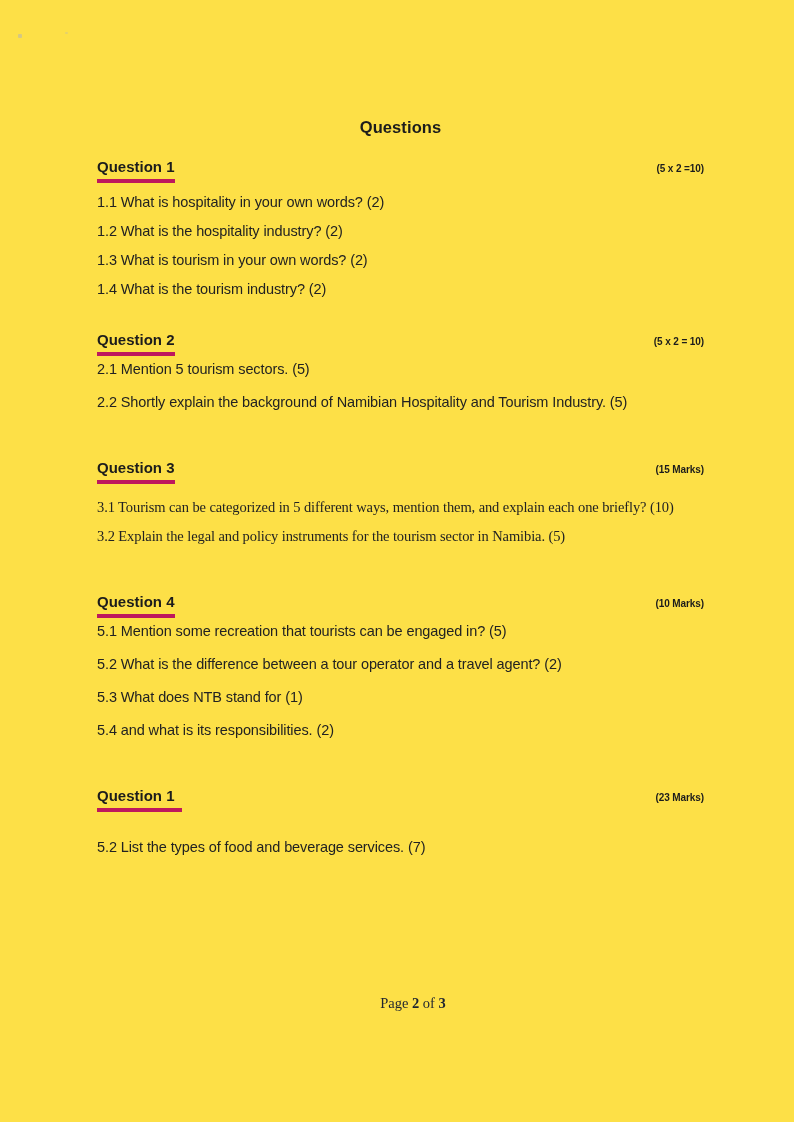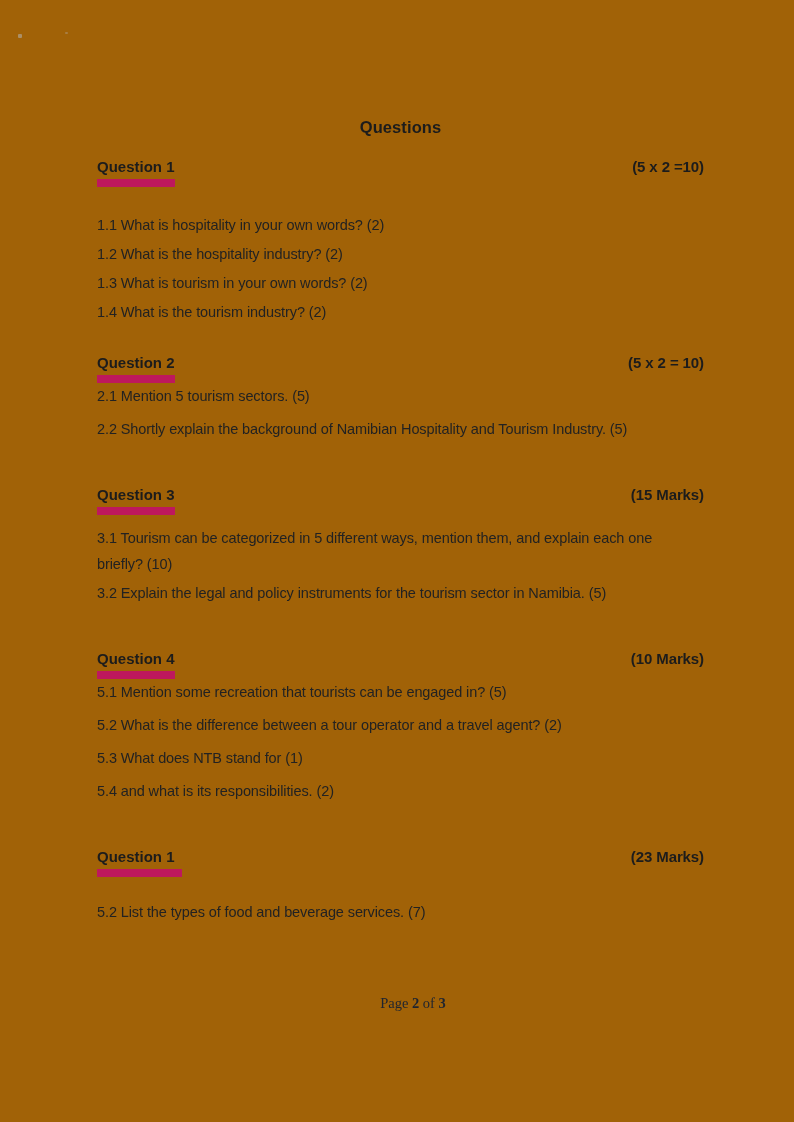--- a/index.html
+++ b/index.html
@@ -4,21 +4,21 @@
 <style>
   html, body {
     margin: 0;
     padding: 0;
     background: #ffffff;
   }
   .page {
     position: relative;
     width: 794px;
     height: 1122px;
-    background: #a16207;
+    background: #fde047;
     font-family: "Liberation Sans", sans-serif;
     color: #222222;
     overflow: hidden;
     box-sizing: border-box;
     padding-top: 116px;
   }
   .content {
     margin-left: 97px;
     width: 607px;
   }
@@ -36,33 +36,33 @@
   .heading-row {
     display: flex;
     justify-content: space-between;
     align-items: baseline;
     line-height: 22px;
   }
   .q-heading {
     font-size: 15px;
     font-weight: bold;
     color: #1c1c1c;
-    border-bottom: 8px solid #be185d;
+    border-bottom: 4px solid #be185d;
     padding-bottom: 1px;
   }
   .section.s5 .q-heading { padding-right: 7px; }
   .q-marks {
-    font-size: 15px;
+    font-size: 10px;
     font-weight: bold;
     color: #1c1c1c;
     letter-spacing: -0.1px;
   }
   .items { }
-  .section.s1 .items { margin-top: 25px; }
-  .section.s3 .items { margin-top: 10px; }
+  .section.s1 .items { margin-top: 6px; }
+  .section.s3 .items { margin-top: 10px; font-family: Liberation Serif, serif; }
   .section.s5 .items { margin-top: 22px; }
   .item {
     margin: 0 0 3px 0;
     font-size: 14.5px;
     line-height: 26px;
     letter-spacing: -0.1px;
     max-width: 596px;
     color: #222222;
   }
   .section.s2 .item, .section.s4 .item { margin-bottom: 7px; }

